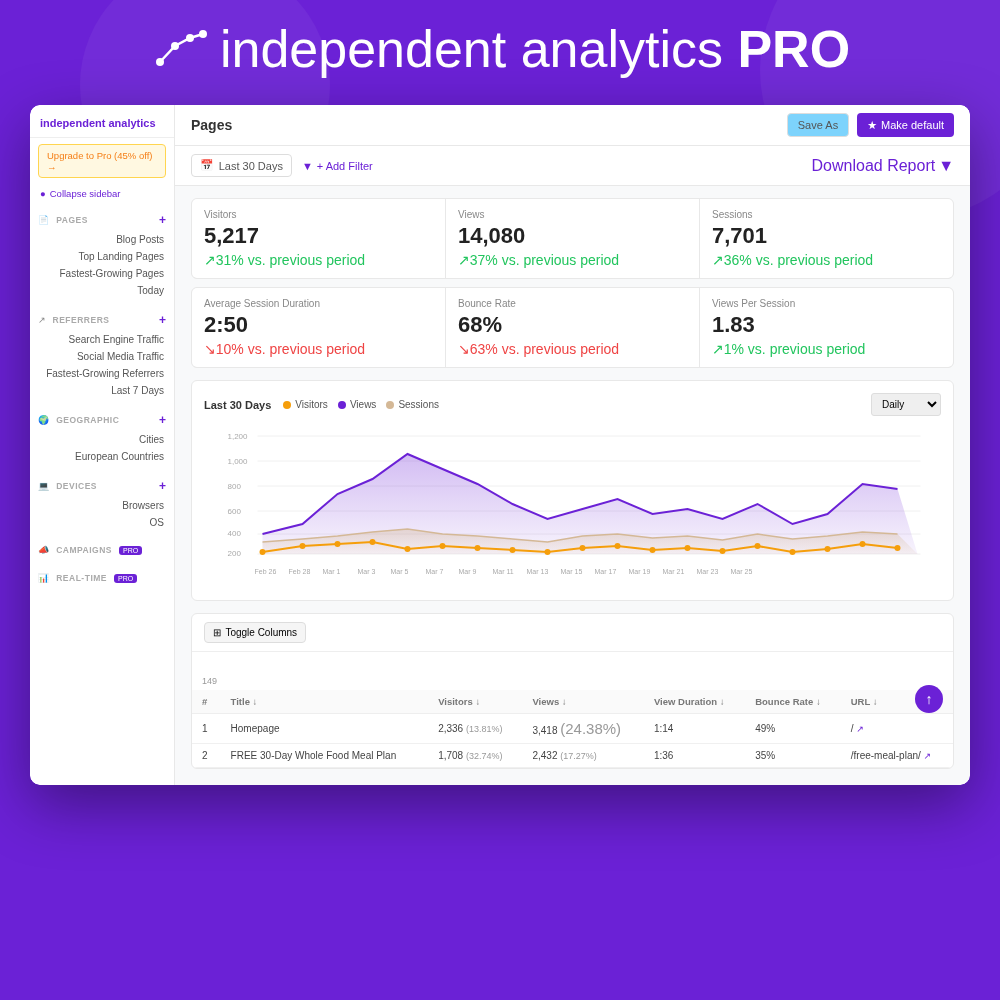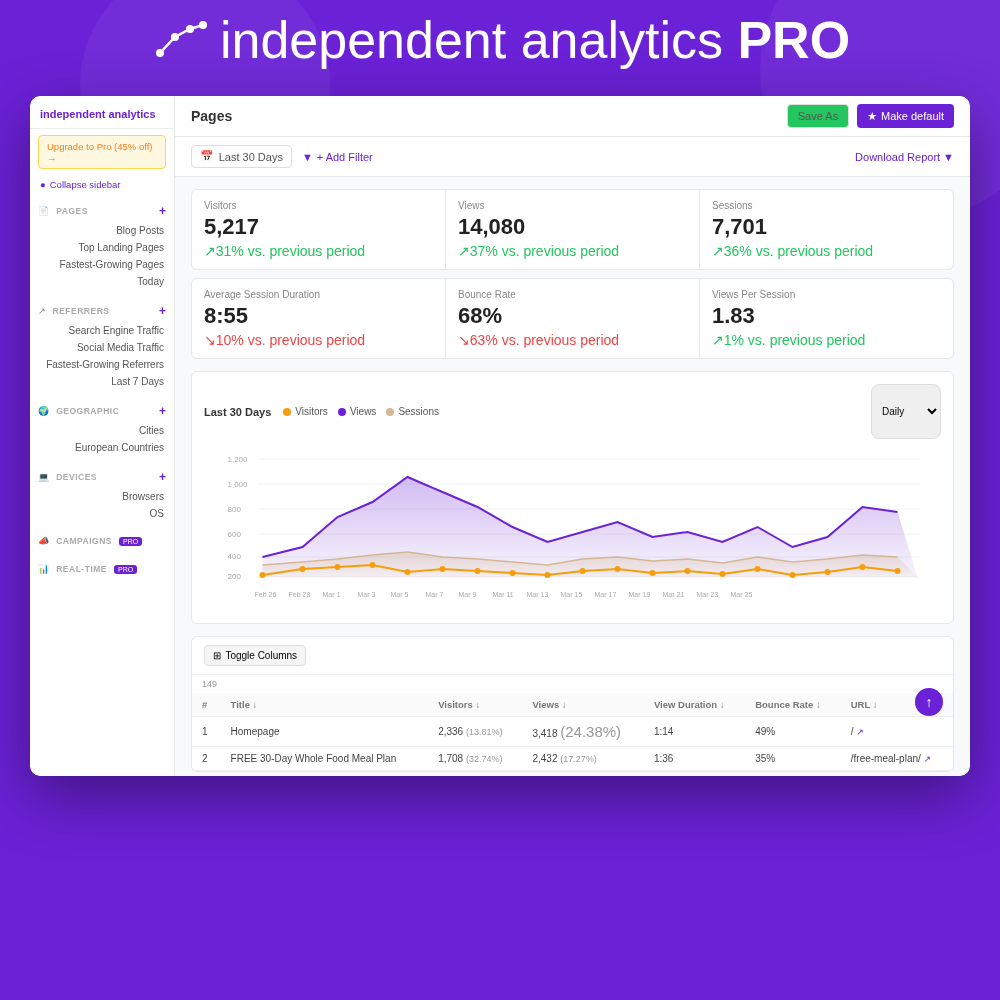--- a/index.html
+++ b/index.html
@@ -10,21 +10,21 @@
       font-family: -apple-system, BlinkMacSystemFont, 'Segoe UI', sans-serif;
       overflow: hidden;
       position: relative;
     }
 
     
     .hero {
       display: flex;
       flex-direction: column;
       align-items: center;
-      padding: 14px 40px 20px;
+      padding: 23px 40px 20px;
       position: relative;
     }
 
     .hero-logo-row {
       display: flex;
       align-items: center;
       gap: 10px;
       margin-bottom: 0;
     }
 
@@ -172,21 +172,21 @@
       font-weight: 600;
       color: #333;
     }
 
     .topbar-actions {
       display: flex;
       gap: 8px;
     }
 
     .btn-save {
-      background: #22c55e;
+      background: #7dd3fc;
       border: 1px solid #ddd;
       border-radius: 4px;
       padding: 5px 10px;
       font-size: 11px;
       cursor: pointer;
       color: #555;
     }
 
     .btn-default {
       background: #6B21D6;
@@ -234,21 +234,21 @@
       display: flex;
       align-items: center;
       gap: 4px;
       color: #6B21D6;
       font-size: 11px;
       cursor: pointer;
     }
 
     .download-report {
       color: #6B21D6;
-      font-size: 11px;
+      font-size: 16px;
       cursor: pointer;
       display: flex;
       align-items: flex-start;
       gap: 3px;
     }
 
     
     .stats-grid {
       display: grid;
       grid-template-columns: 1fr 1fr 1fr;
@@ -340,22 +340,22 @@
     }
 
     .chart-controls {
       display: flex;
       align-items: center;
       gap: 6px;
     }
 
     .daily-select {
       border: 1px solid #ddd;
-      border-radius: 8px;
-      padding: 20px 6px;
+      border-radius: 3px;
+      padding: 4px 6px;
       font-size: 10px;
       cursor: pointer;
     }
 
     .chart-svg {
       width: 100%;
       height: 160px;
     }
 
     
@@ -614,21 +614,21 @@
         <div class="stat-card">
           <div class="stat-label">Sessions</div>
           <div class="stat-value">7,701</div>
           <div class="stat-change up">↗36% vs. previous period</div>
         </div>
       </div>
 
       <div class="stats-grid-2">
         <div class="stat-card">
           <div class="stat-label">Average Session Duration</div>
-          <div class="stat-value">8:55</div>
+          <div class="stat-value">2:50</div>
           <div class="stat-change down">↘10% vs. previous period</div>
         </div>
         <div class="stat-card">
           <div class="stat-label">Bounce Rate</div>
           <div class="stat-value">68%</div>
           <div class="stat-change down">↘63% vs. previous period</div>
         </div>
         <div class="stat-card">
           <div class="stat-label">Views Per Session</div>
           <div class="stat-value">1.83</div>
@@ -740,21 +740,21 @@
         </svg>
       </div>
 
       <div class="table-area" style="position:relative;">
         <div class="table-toolbar">
           <button class="toggle-cols-btn">
             <span>⊞</span>
             <span>Toggle Columns</span>
           </button>
         </div>
-        <div style="display:flex;align-items:center;padding:4px 10px;font-size:9px;color:#999;">
+        <div style="display:flex;align-items:center;padding:4px 10px;font-size:9px;color:#999;margin-top:20px;">
           <span>149</span>
         </div>
         <table class="data-table">
           <thead>
             <tr>
               <th>#</th>
               <th>Title ↓</th>
               <th>Visitors ↓</th>
               <th>Views ↓</th>
               <th>View Duration ↓</th>

